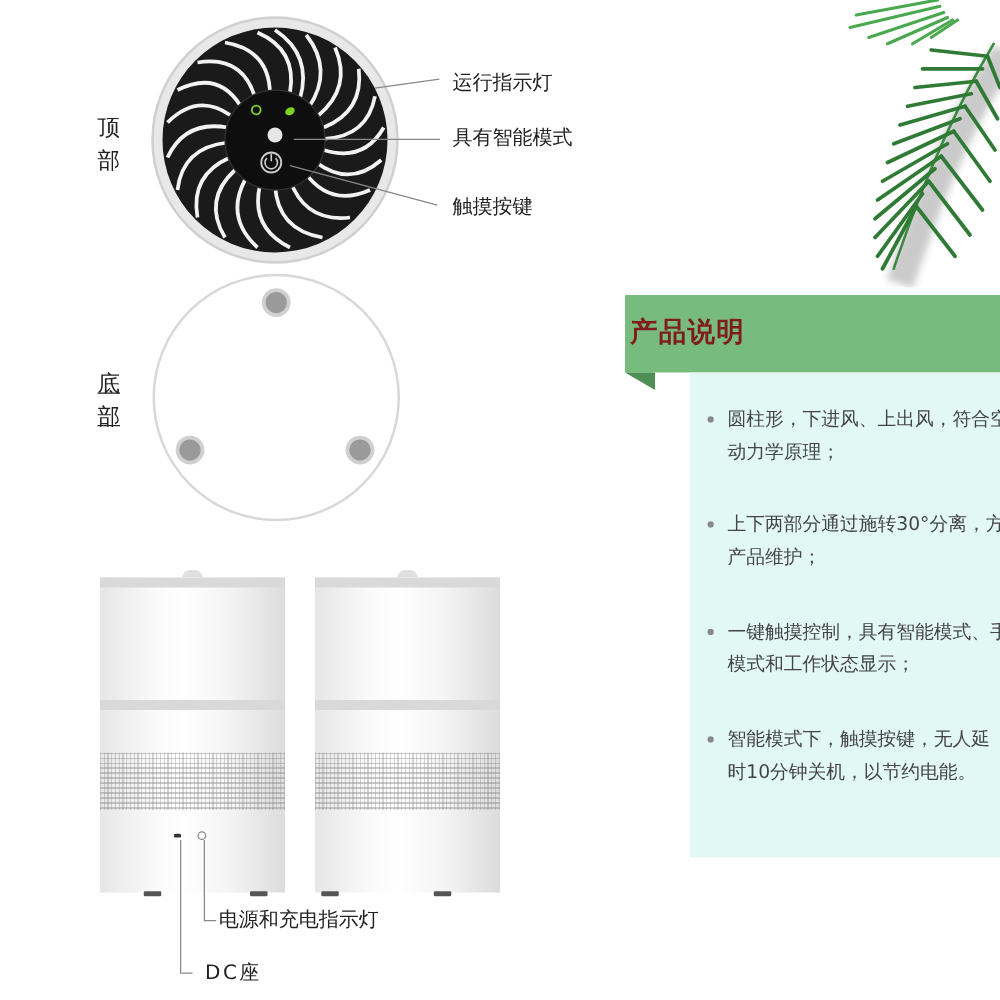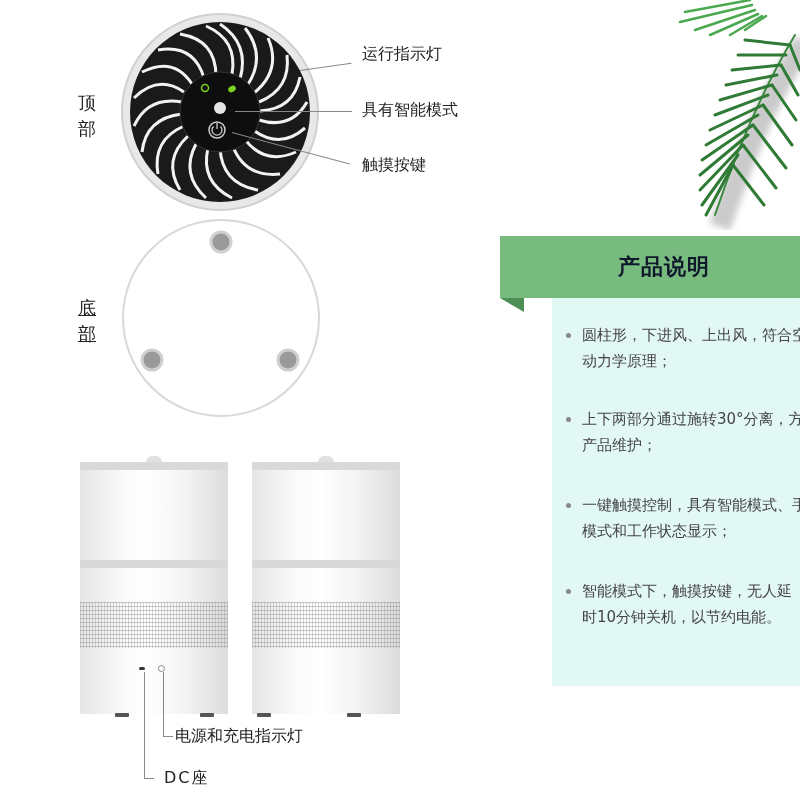--- a/index.html
+++ b/index.html
@@ -2,21 +2,21 @@
 <html><head>
 <meta charset="utf-8">
 <style>
   html, body { margin:0; padding:0; }
   body { width:800px; height:800px; background:#ffffff; position:relative; overflow:hidden;
          font-family:"DejaVu Sans", sans-serif; color:#333; }
   .abs { position:absolute; }
   .side-label { font-size:18px; line-height:26px; color:#222; width:22px; }
   .callout { font-size:16px; color:#222; white-space:nowrap; }
   .panel-header { left:500px; top:236px; width:300px; height:62px; background:#78bb7f; }
-  .panel-header span { display:block; text-align:center; color:#0f172a; font-size:22px; font-weight:bold; line-height:62px; padding-left:28px; letter-spacing:1px; }
+  .panel-header span { display:block; color:#7f1d1d; font-size:22px; font-weight:bold; line-height:62px; padding-left:4px; letter-spacing:1px; }
   .panel-fold { left:500px; top:298px; width:0; height:0; border-top:14px solid #4e8f56; border-left:24px solid transparent; }
   .panel-body { left:524px; top:298px; width:276px; height:388px; background:#e2f8f4;margin-left:28px; }
   .bullet { position:absolute; left:14px; font-size:15px; line-height:26px; color:#444; }
   .bullet .dot { position:absolute; left:0; top:11px; width:5px; height:5px; border-radius:50%; background:#888; }
   .bullet .txt { display:block; padding-left:16px; width:245px; }
   .cyl { background:linear-gradient(to right,#e6e6e6 0%,#fafafa 30%,#ffffff 45%,#f4f4f4 70%,#dcdcdc 100%); }
   .band { background:#d9d9d9; height:8px; position:absolute; left:0; right:0; }
   .grille { position:absolute; left:0; right:0; background-image:
       repeating-linear-gradient(to bottom, rgba(140,140,140,.45) 0 1px, transparent 1px 4px),
       repeating-linear-gradient(to right, rgba(140,140,140,.35) 0 1px, transparent 1px 3px); }
@@ -105,21 +105,21 @@
     <ellipse cx="112" cy="77" rx="4" ry="3" fill="#7ed321" transform="rotate(-30 112 77)"></ellipse>
     <circle cx="100" cy="96" r="6" fill="#e6e6e6"></circle>
     <circle cx="97" cy="118" r="8" fill="none" stroke="#ccc" stroke-width="1.5"></circle>
     <path d="M93.5 114.5 a5 5 0 1 0 7 0" fill="none" stroke="#ccc" stroke-width="1.3"></path>
     <line x1="97" y1="111" x2="97" y2="117" stroke="#ccc" stroke-width="1.3"></line>
   </svg>
 </div>
 <div class="line" style="left:300px;top:70px;width:52px;height:1px;transform:rotate(-8deg);transform-origin:left;"></div>
 <div class="line" style="left:235px;top:111px;width:117px;height:1px;"></div>
 <div class="line" style="left:232px;top:132px;width:122px;height:1px;transform:rotate(15deg);transform-origin:left;"></div>
-<div class="abs callout" style="left:362px;top:44px;">运行指示灯</div>
+<div class="abs callout" style="left:362px;top:56px;">运行指示灯</div>
 <div class="abs callout" style="left:362px;top:100px;">具有智能模式</div>
 <div class="abs callout" style="left:362px;top:155px;">触摸按键</div>
 
 <div class="abs side-label" style="left:78px;top:295px;text-decoration:underline;">
   <span>底部</span>
 </div>
 <div class="abs" style="left:120px;top:218px;width:202px;height:200px;">
   <svg width="202" height="200" viewBox="0 0 202 200">
     <circle cx="101" cy="100" r="98" fill="#ffffff" stroke="#d8d8d8" stroke-width="2"></circle>
     <circle cx="101" cy="24" r="10" fill="#9a9a9a" stroke="#d0d0d0" stroke-width="3"></circle>

